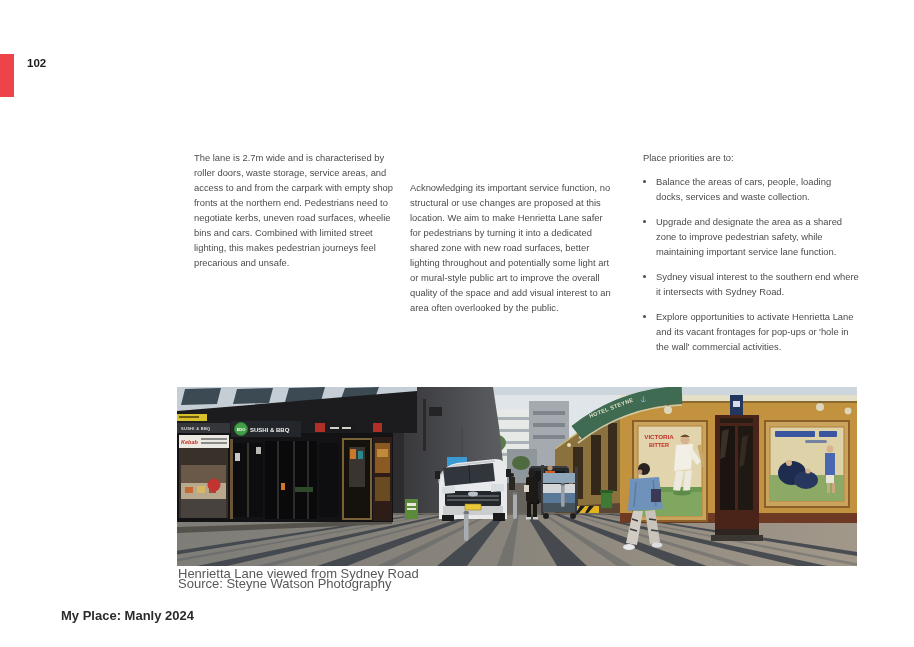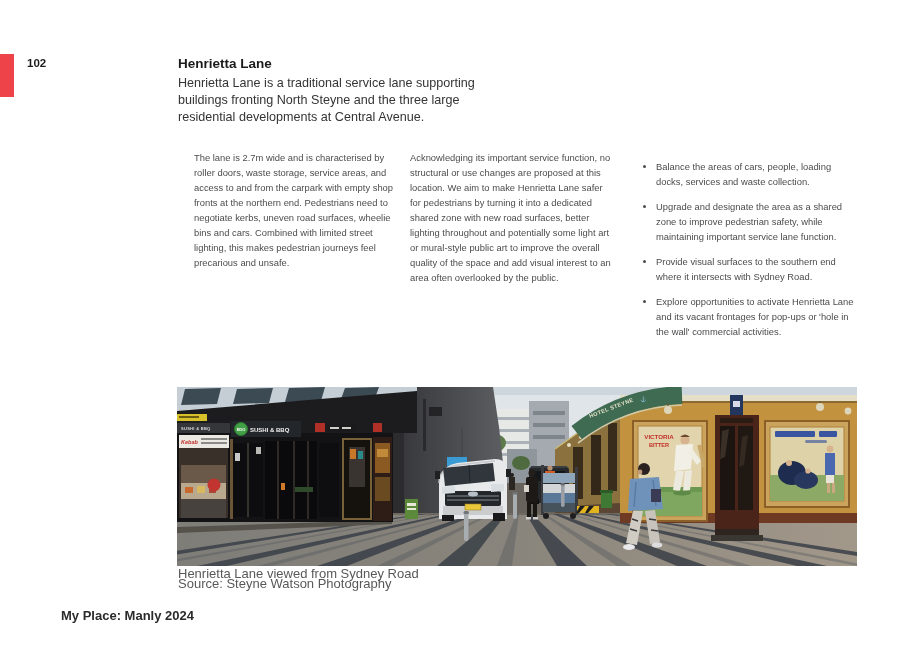--- a/index.html
+++ b/index.html
@@ -13,59 +13,56 @@
 
   .accent-bar { position:absolute; left:0; top:54px; width:14px; height:43px; background:#EE4348; }
   .page-number { position:absolute; left:27px; top:57px; font-size:11.5px; font-weight:700; color:#1c1c1e; }
 
   .header { position:absolute; left:178px; top:56px; width:345px; }
   .title { font-size:13.5px; font-weight:700; color:#1b1b1d; line-height:16px; }
   .intro { margin-top:3px; width:334px; font-size:12.6px; line-height:17px; color:#343436; }
 
   .col { position:absolute; top:150px; font-size:9.4px; line-height:15px; color:#4b4c4e; }
   .col-1 { left:178px; width:200px;margin-left:16px; }
-  .col-2 { left:410px; width:206px; }
+  .col-2 { left:410px; width:206px;margin-top:30px; }
   .col-3 { left:643px; width:216px; }
   .col-3 ul { margin:9px 0 0 0; padding-left:13px; }
   .col-3 li { margin-bottom:10px; }
   .col-3 li:last-child { margin-bottom:0; }
 
   .photo { position:absolute; left:177px; top:387px; width:680px; height:179px; overflow:hidden; }
   .photo svg { display:block; width:100%; height:100%; }
 
   .caption { position:absolute; left:178px; top:569px; font-size:13px; line-height:10px; color:#57585a; }
 
   .footer { position:absolute; left:61px; top:608px; font-size:13px; font-weight:700; color:#2b2b2d; }
 </style>
 </head>
 <body>
 
 <div class="page">
 
   <div class="accent-bar"></div>
   <div class="page-number">102</div>
 
-  <div class="header">
-    <h1 class="title">Henrietta Lane</h1>
-    <p class="intro">Henrietta Lane is a traditional service lane supporting buildings fronting North Steyne and the three large residential developments at Central Avenue.</p>
-  </div>
 
   <div class="col col-1">
     <p>The lane is 2.7m wide and is characterised by roller doors, waste storage, service areas, and access to and from the carpark with empty shop fronts at the northern end. Pedestrians need to negotiate kerbs, uneven road surfaces, wheelie bins and cars. Combined with limited street lighting, this makes pedestrian journeys feel precarious and unsafe.</p>
   </div>
 
   <div class="col col-2">
     <p>Acknowledging its important service function, no structural or use changes are proposed at this location. We aim to make Henrietta Lane safer for pedestrians by turning it into a dedicated shared zone with new road surfaces, better lighting throughout and potentially some light art or mural-style public art to improve the overall quality of the space and add visual interest to an area often overlooked by the public.</p>
   </div>
 
   <div class="col col-3">
+    <p>Place priorities are to:</p>
     <ul>
       <li>Balance the areas of cars, people, loading docks, services and waste collection.</li>
       <li>Upgrade and designate the area as a shared zone to improve pedestrian safety, while maintaining important service lane function.</li>
-      <li>Provide visual surfaces to the southern end where it intersects with Sydney Road.</li>
+      <li>Sydney visual interest to the southern end where it intersects with Sydney Road.</li>
       <li>Explore opportunities to activate Henrietta Lane and its vacant frontages for pop-ups or 'hole in the wall' commercial activities.</li>
     </ul>
   </div>
 
   <figure class="photo">
     <svg viewBox="0 0 680 179" preserveAspectRatio="none">
       <defs>
         <linearGradient id="paveGrad" x1="0" y1="0" x2="1" y2="0">
           <stop offset="0" stop-color="#7e7d78"></stop>
             <stop offset="0.5" stop-color="#8a857c"></stop>

